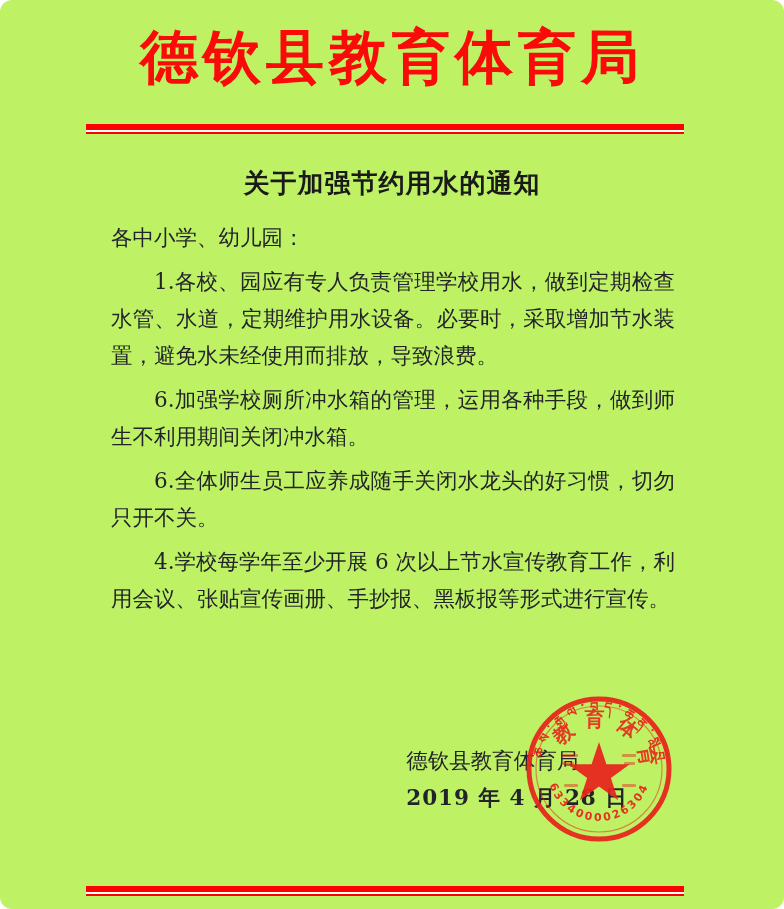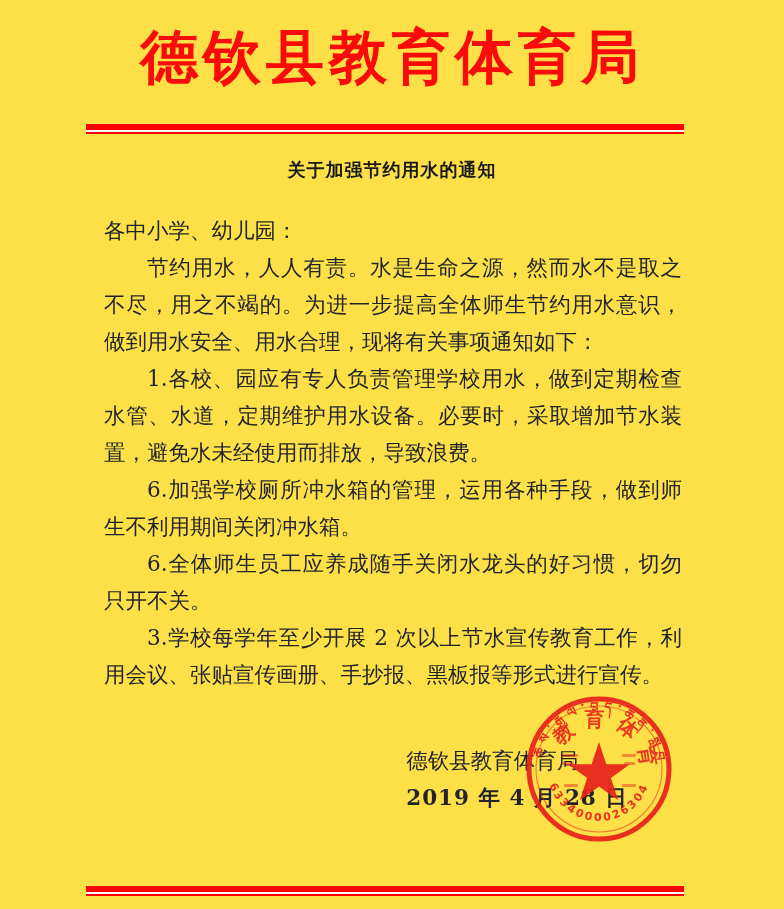--- a/index.html
+++ b/index.html
@@ -11,21 +11,22 @@
     width: 784px;
     height: 909px;
     position: relative;
     font-family: "DejaVu Serif", "Liberation Serif", serif;
     overflow: hidden;
   }
 
   .page {
     position: absolute;
     inset: 0;
-    background: #fde047;
+    background: #bef264;
+    border-radius: 12px;
   }
 
   
   .masthead {
     position: absolute;
     left: 0;
     top: 24px;
     width: 784px;
     text-align: center;
   }
@@ -58,45 +59,45 @@
   }
   .rule-thin {
     height: 2px;
     background: #fe0000;
   }
 
   
   .doc-title {
     position: absolute;
     left: 0;
-    top: 158px;
+    top: 166px;
     width: 784px;
     text-align: center;
-    font-size: 18px;
+    font-size: 26px;
     font-weight: bold;
     color: #1a1a1a;
     letter-spacing: 1px;
     font-family: "DejaVu Serif", "Liberation Serif", serif;
   }
 
   
   .body-area {
     position: absolute;
     left: 104px;
     top: 212px;
     width: 578px;
     color: #23242a;
     font-size: 21.5px;
     line-height: 37px;
     font-family: "DejaVu Serif", "Liberation Serif", serif;
     text-align: justify;
     text-justify: inter-ideograph;
   }
   .para {
-    margin: 0;
+    margin: 7px;
     padding: 0;
   }
   .para + .para { margin-top: 0; }
   .indent { text-indent: 2em; }
 
   
   .sign-block {
     position: absolute;
     left: 0;
     top: 742px;
@@ -139,25 +140,24 @@
   <div class="rule-wrap rule-top">
     <div class="rule-thick"></div>
     <div class="rule-gap"></div>
     <div class="rule-thin"></div>
   </div>
 
   <div class="doc-title">关于加强节约用水的通知</div>
 
   <div class="body-area">
     <p class="para">各中小学、幼儿园：</p>
-    <p class="para indent">节约用水，人人有责。水是生命之源，然而水不是取之不尽，用之不竭的。为进一步提高全体师生节约用水意识，做到用水安全、用水合理，现将有关事项通知如下：</p>
     <p class="para indent">1.各校、园应有专人负责管理学校用水，做到定期检查水管、水道，定期维护用水设备。必要时，采取增加节水装置，避免水未经使用而排放，导致浪费。</p>
     <p class="para indent">6.加强学校厕所冲水箱的管理，运用各种手段，做到师生不利用期间关闭冲水箱。</p>
     <p class="para indent">6.全体师生员工应养成随手关闭水龙头的好习惯，切勿只开不关。</p>
-    <p class="para indent">3.学校每学年至少开展 2 次以上节水宣传教育工作，利用会议、张贴宣传画册、手抄报、黑板报等形式进行宣传。</p>
+    <p class="para indent">4.学校每学年至少开展 6 次以上节水宣传教育工作，利用会议、张贴宣传画册、手抄报、黑板报等形式进行宣传。</p>
   </div>
 
   <div class="sign-block">
     <div class="sign-inner">
       <div class="sign-org">德钦县教育体育局</div>
       <div class="sign-date">2019 年 4 月 28 日</div>
     </div>
   </div>
 
   <div class="seal">

